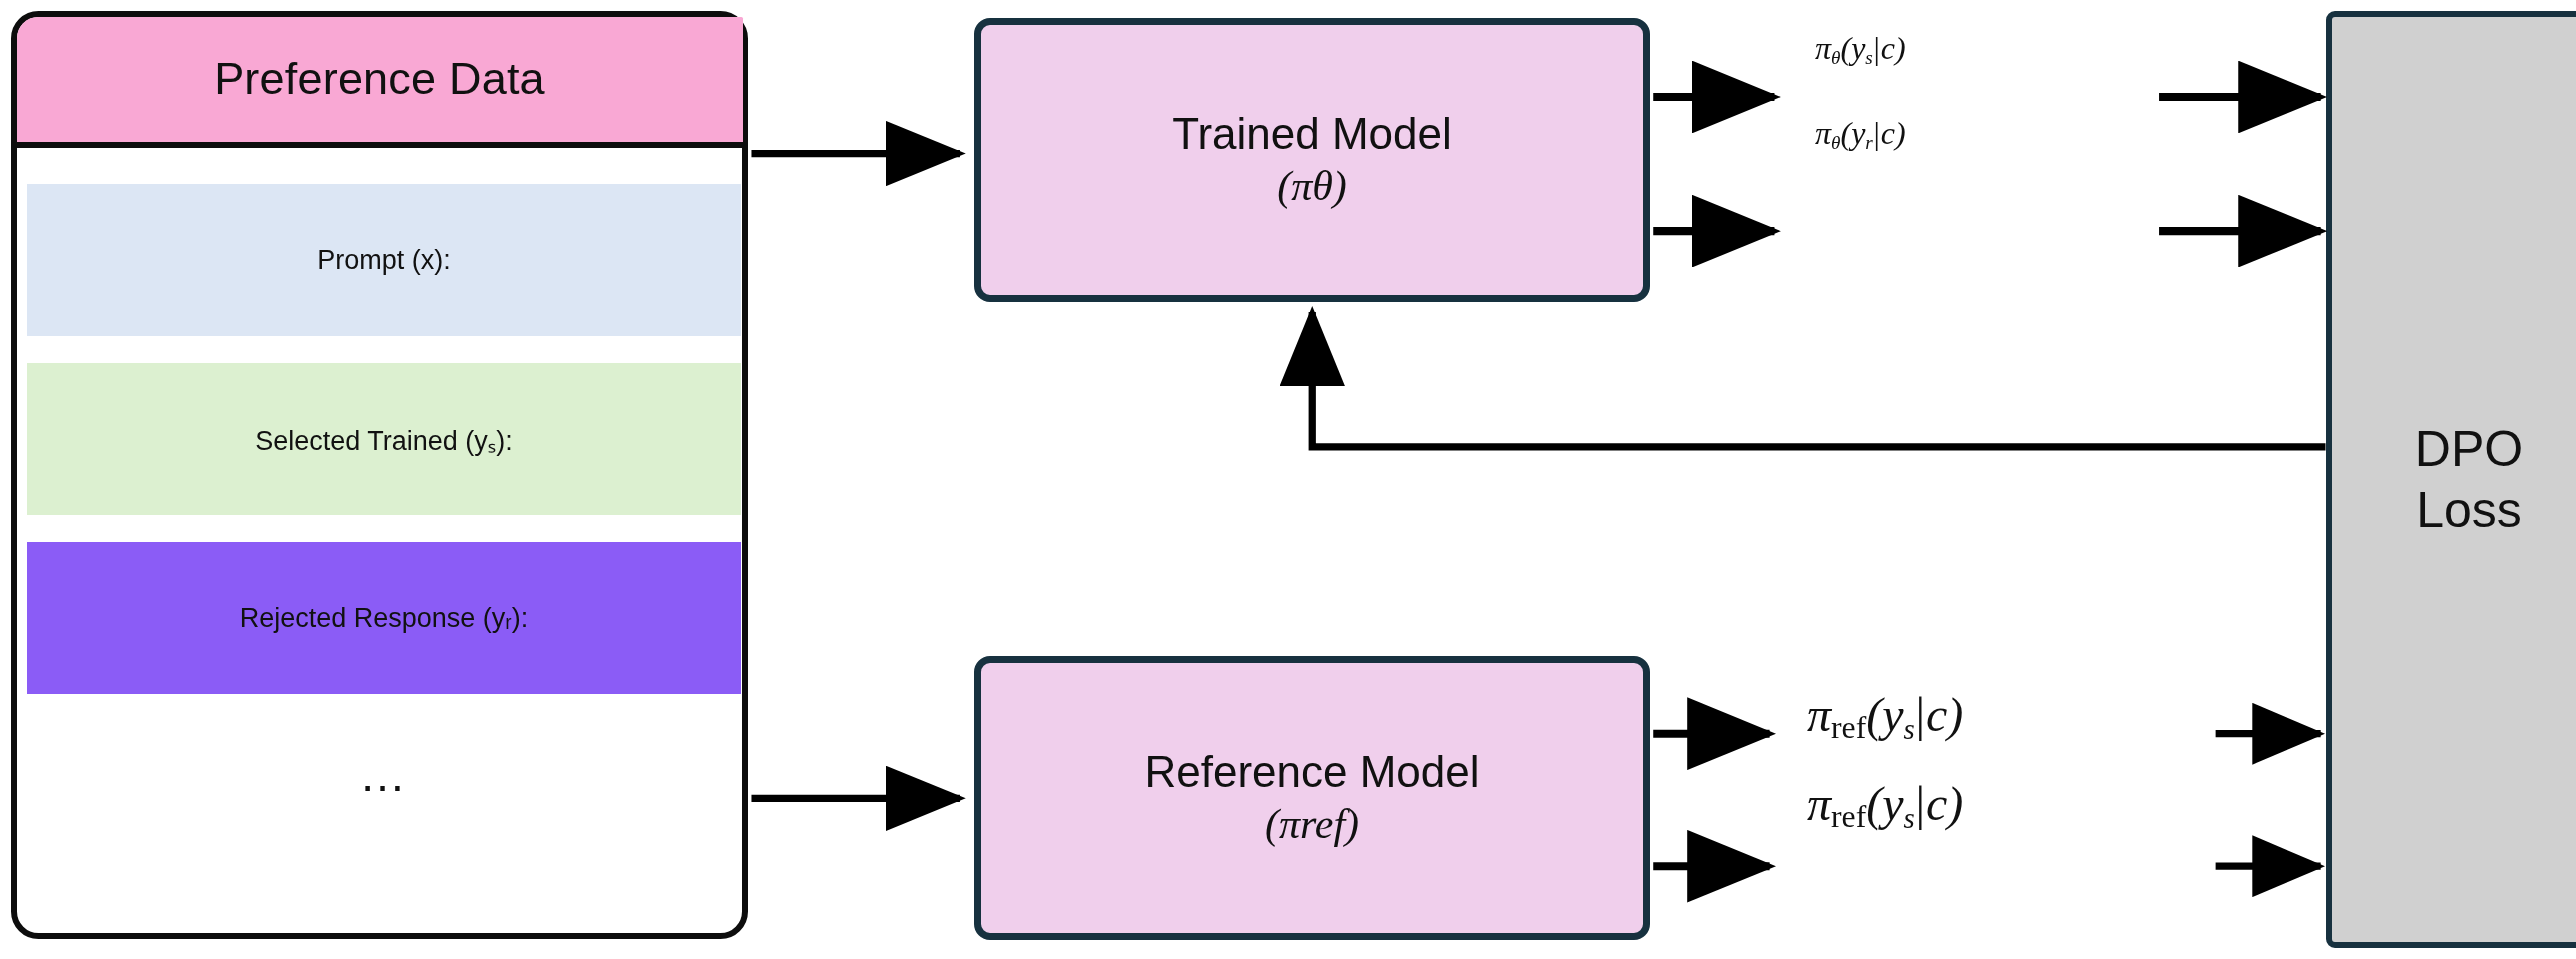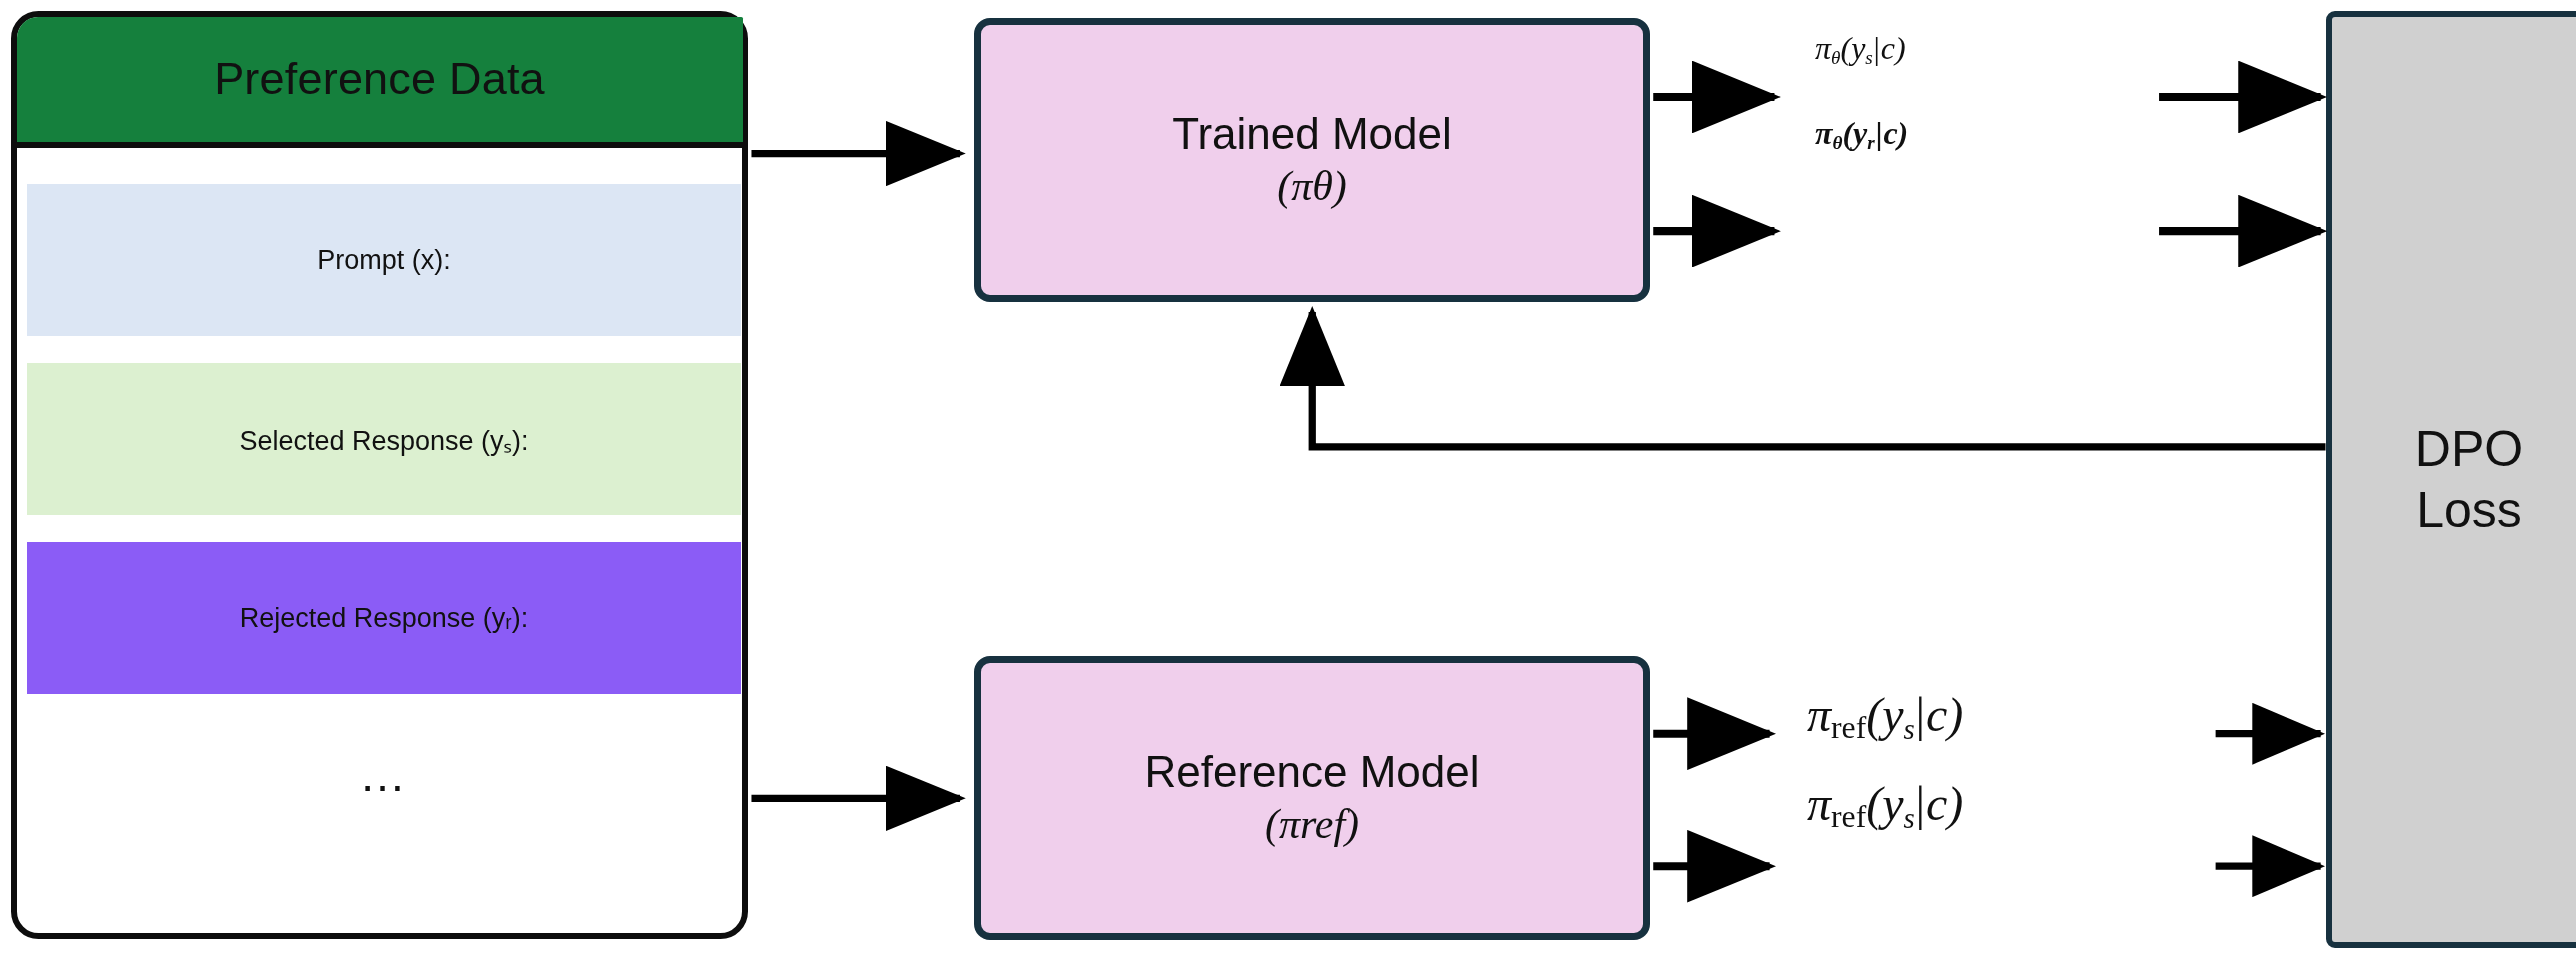--- a/index.html
+++ b/index.html
@@ -30,21 +30,21 @@
     border-radius: 27.5px;
     background: #ffffff;
   }
   .pref-header {
     position: absolute;
     left: -0.8px;
     top: -0.8px;
     width: 726px;
     height: 131px;
     box-sizing: border-box;
-    background: #15803d;
+    background: #f9a8d4;
     border-bottom: 6.5px solid #0d0d0d;
     border-top-left-radius: 21px;
     border-top-right-radius: 1.6px;
     display: flex;
     align-items: center;
     justify-content: center;
   }
   .pref-header-label {
     font-size: 45px;
     color: #111111;
@@ -159,21 +159,21 @@
     font-style: italic;
   }
   .sub-up {
     font-size: 0.66em;
     vertical-align: -0.22em;
     font-style: normal;
   }
   .bar { font-style: normal; padding: 0 0.8px; }
 
   .lbl-theta-s { left: 1815px; top: 32px;  }
-  .lbl-theta-r { left: 1815px; top: 117px; font-weight: bold; }
+  .lbl-theta-r { left: 1815px; top: 117px; }
   .lbl-ref-s   { left: 1807px; top: 691px; }
   .lbl-ref-r   { left: 1807px; top: 780px; }
 
   
   #wires {
     position: absolute;
     left: 0;
     top: 0;
     width: 2576px;
     height: 960px;
@@ -189,21 +189,21 @@
     <div class="pref-header">
       <span class="pref-header-label">Preference Data</span>
     </div>
     <div class="pref-body">
 
       <div class="pref-item pref-item-0">
         <span class="pref-item-label">Prompt (x):</span>
       </div>
 
       <div class="pref-item pref-item-1">
-        <span class="pref-item-label">Selected Response (yₛ):</span>
+        <span class="pref-item-label">Selected Trained (yₛ):</span>
       </div>
 
       <div class="pref-item pref-item-2">
         <span class="pref-item-label">Rejected Response (yᵣ):</span>
       </div>
 
       <div class="pref-ellipsis">…</div>
     </div>
   </div>
 

